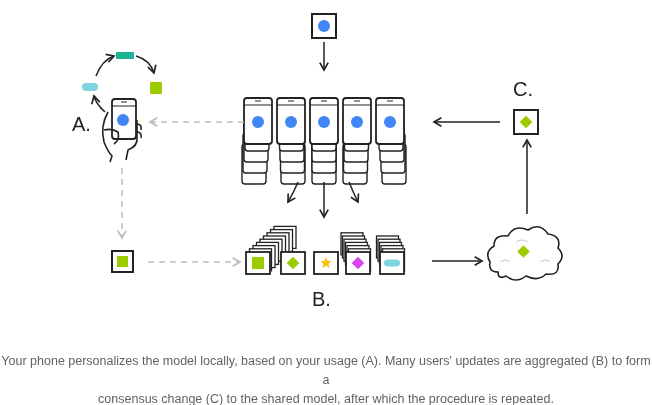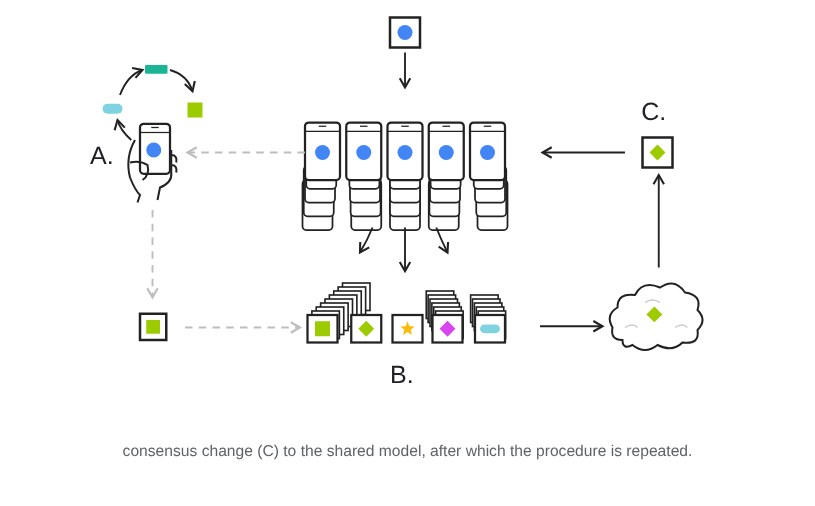--- a/index.html
+++ b/index.html
@@ -170,14 +170,15 @@
   <g>
     <rect x="514" y="110" width="24" height="24" fill="#fff" stroke="#222" stroke-width="2"></rect>
     <rect x="521.5" y="117.5" width="9" height="9" fill="#9ccc00" transform="rotate(45 526 122)"></rect>
   </g>
   <text class="lbl" x="513" y="96">C.</text>
 
   <line x1="500" y1="122" x2="434" y2="122" stroke="#222" stroke-width="1.5" marker-end="url(#arrowHead)"></line>
 </svg>
 
 <div class="caption">
+  <div>Your phone personalizes the model locally, based on your usage (A). Many users' updates are aggregated (B) to form a</div>
   <div>consensus change (C) to the shared model, after which the procedure is repeated.</div>
 </div>
 
 </body></html>

